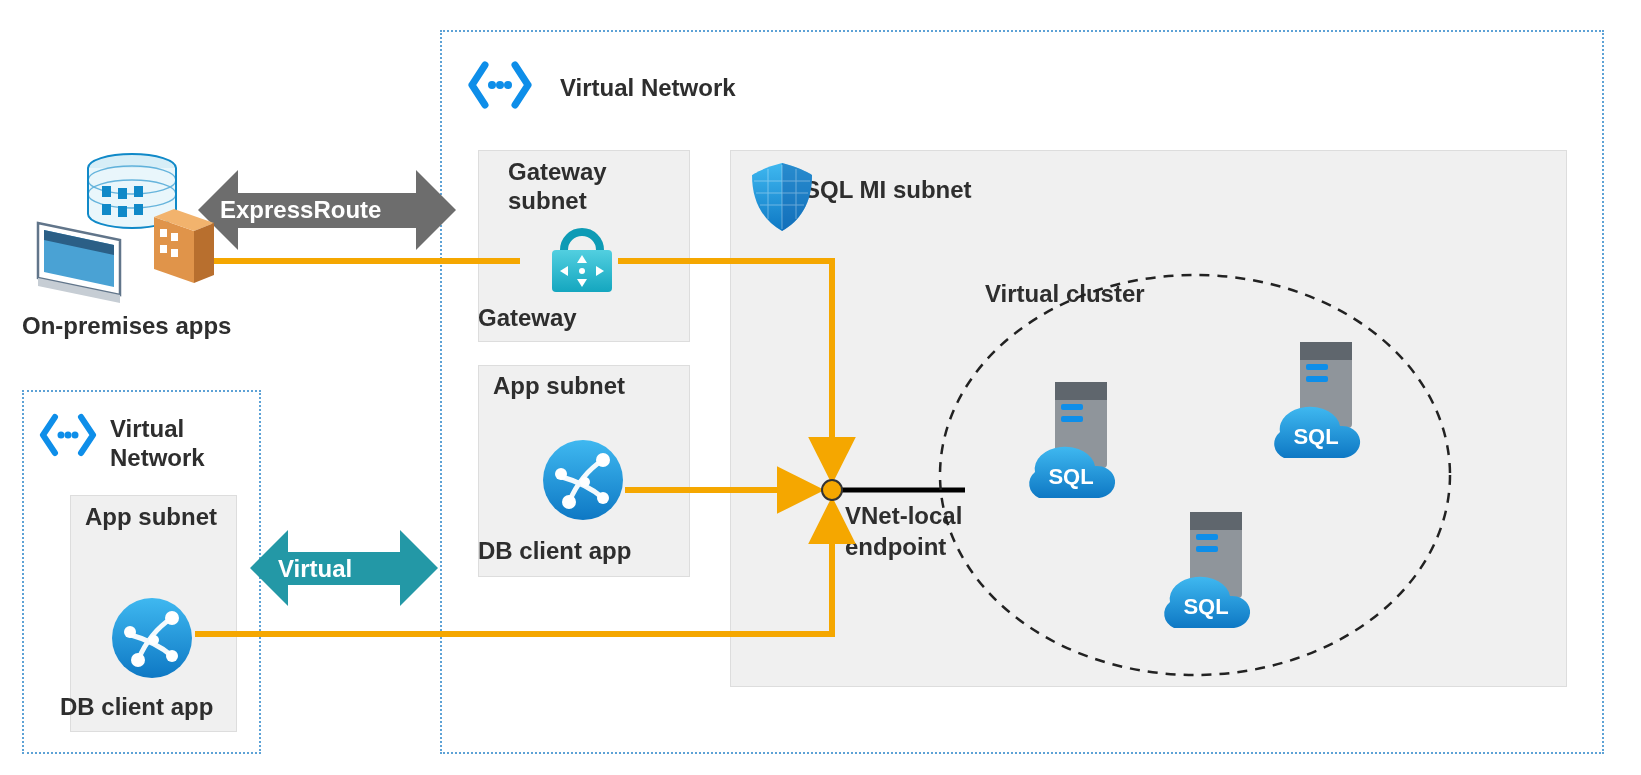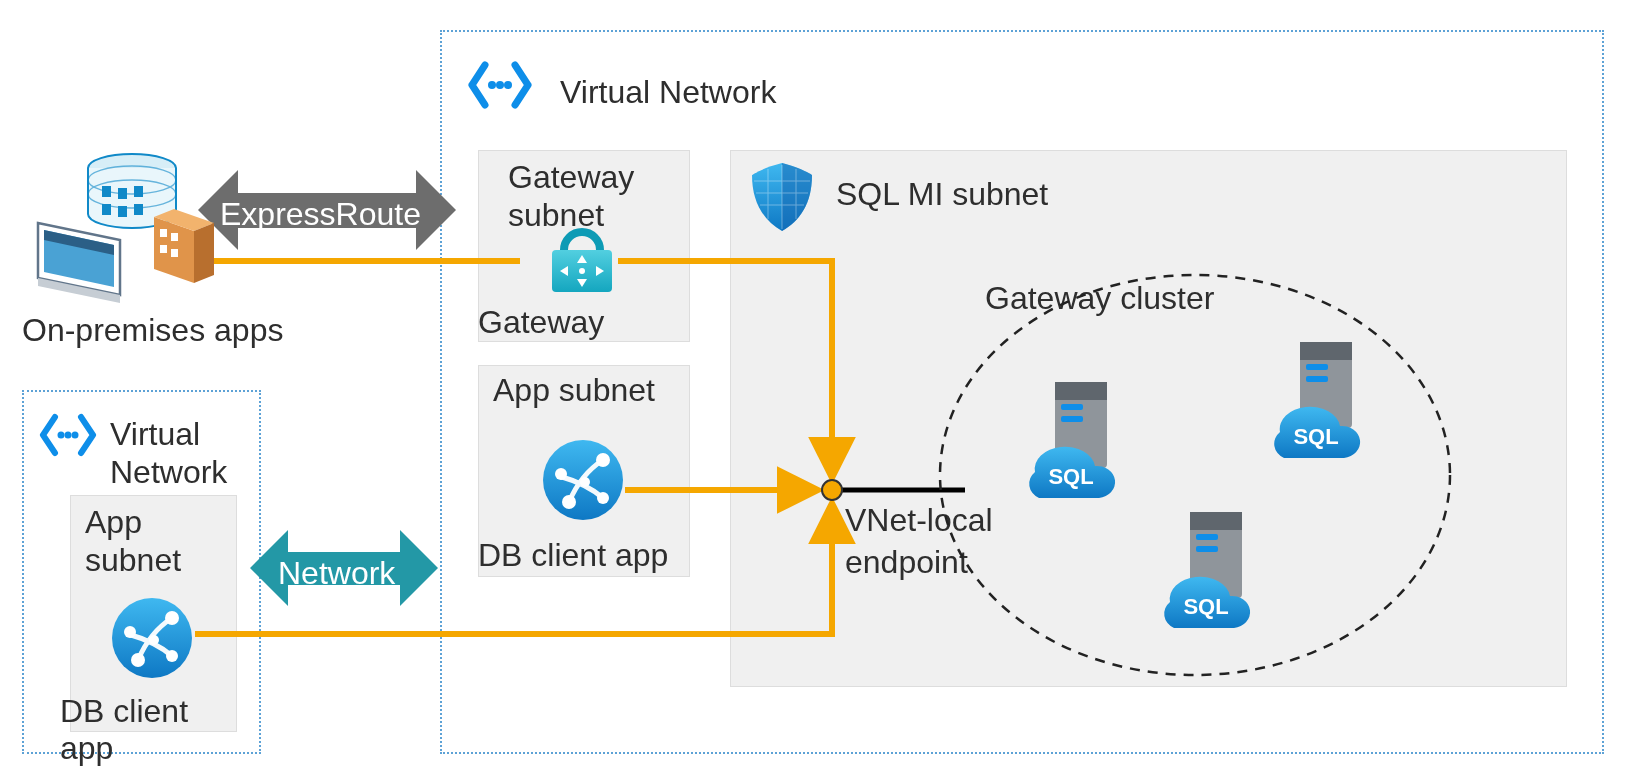--- a/index.html
+++ b/index.html
@@ -19,22 +19,23 @@
     border: 2px dotted #5da2d6;
     background: transparent;
   }
   .grey-box {
     position: absolute;
     background: #f0f0f0;
     border: 1px solid #ddd;
   }
   .label {
     position: absolute;
-    font-size: 32px;
+    font-size: 24px;
     color: #2e2e2e;
+    font-weight: bold;
   }
   .label-center { }
   svg.overlay {
     position: absolute;
     left: 0; top: 0;
     width: 1641px;
     height: 775px;
     pointer-events: none;
   }
   .sql-text {
@@ -58,35 +59,35 @@
 
   <div class="grey-box" style="left:478px; top:365px; width:210px; height:210px;"></div>
   <div class="label" style="left:493px; top:372px;">App subnet</div>
   <div class="label label-center" style="left:478px; top:537px; width:210px;">DB client app</div>
 
   <div class="grey-box" style="left:70px; top:495px; width:165px; height:235px;"></div>
   <div class="label" style="left:85px; top:503px; width:140px; line-height:1.2;">App subnet</div>
   <div class="label label-center" style="left:60px; top:693px; width:190px;">DB client app</div>
 
   <div class="grey-box" style="left:730px; top:150px; width:835px; height:535px;"></div>
-  <div class="label" style="left:836px; top:176px;">SQL MI subnet</div>
-
-  <div class="label label-center" style="left:985px; top:280px; width:400px;">Gateway cluster</div>
+  <div class="label" style="left:804px; top:176px;">SQL MI subnet</div>
+
+  <div class="label label-center" style="left:985px; top:280px; width:400px;">Virtual cluster</div>
 
   <div class="label" style="left:22px; top:312px;">On-premises apps</div>
 
   <div class="label" style="left:845px; top:500px; width:160px; line-height:1.3;">VNet-local endpoint</div>
 
   <div class="label" style="left:560px; top:74px;">Virtual Network</div>
 
   <div class="label" style="left:110px; top:415px; width:120px; line-height:1.2;">Virtual Network</div>
 
   <div class="label label-center" style="left:220px; top:196px; width:210px; color:#ffffff; z-index:3;">ExpressRoute</div>
 
-  <div class="label label-center" style="left:278px; top:555px; width:130px; color:#ffffff; z-index:3;">Network</div>
+  <div class="label label-center" style="left:278px; top:555px; width:130px; color:#ffffff; z-index:3;">Virtual</div>
 
   <svg class="overlay" viewBox="0 0 1641 775">
     <defs>
       <marker id="arrowOrange" viewBox="0 0 10 10" refX="8" refY="5" markerWidth="8" markerHeight="8" orient="auto-start-reverse">
         <path d="M0,0 L10,5 L0,10 z" fill="#f5a700"></path>
       </marker>
       <linearGradient id="gradBlue" x1="0" y1="0" x2="0" y2="1">
         <stop offset="0%" stop-color="#3fb8f0"></stop>
         <stop offset="100%" stop-color="#0e78c4"></stop>
       </linearGradient>

